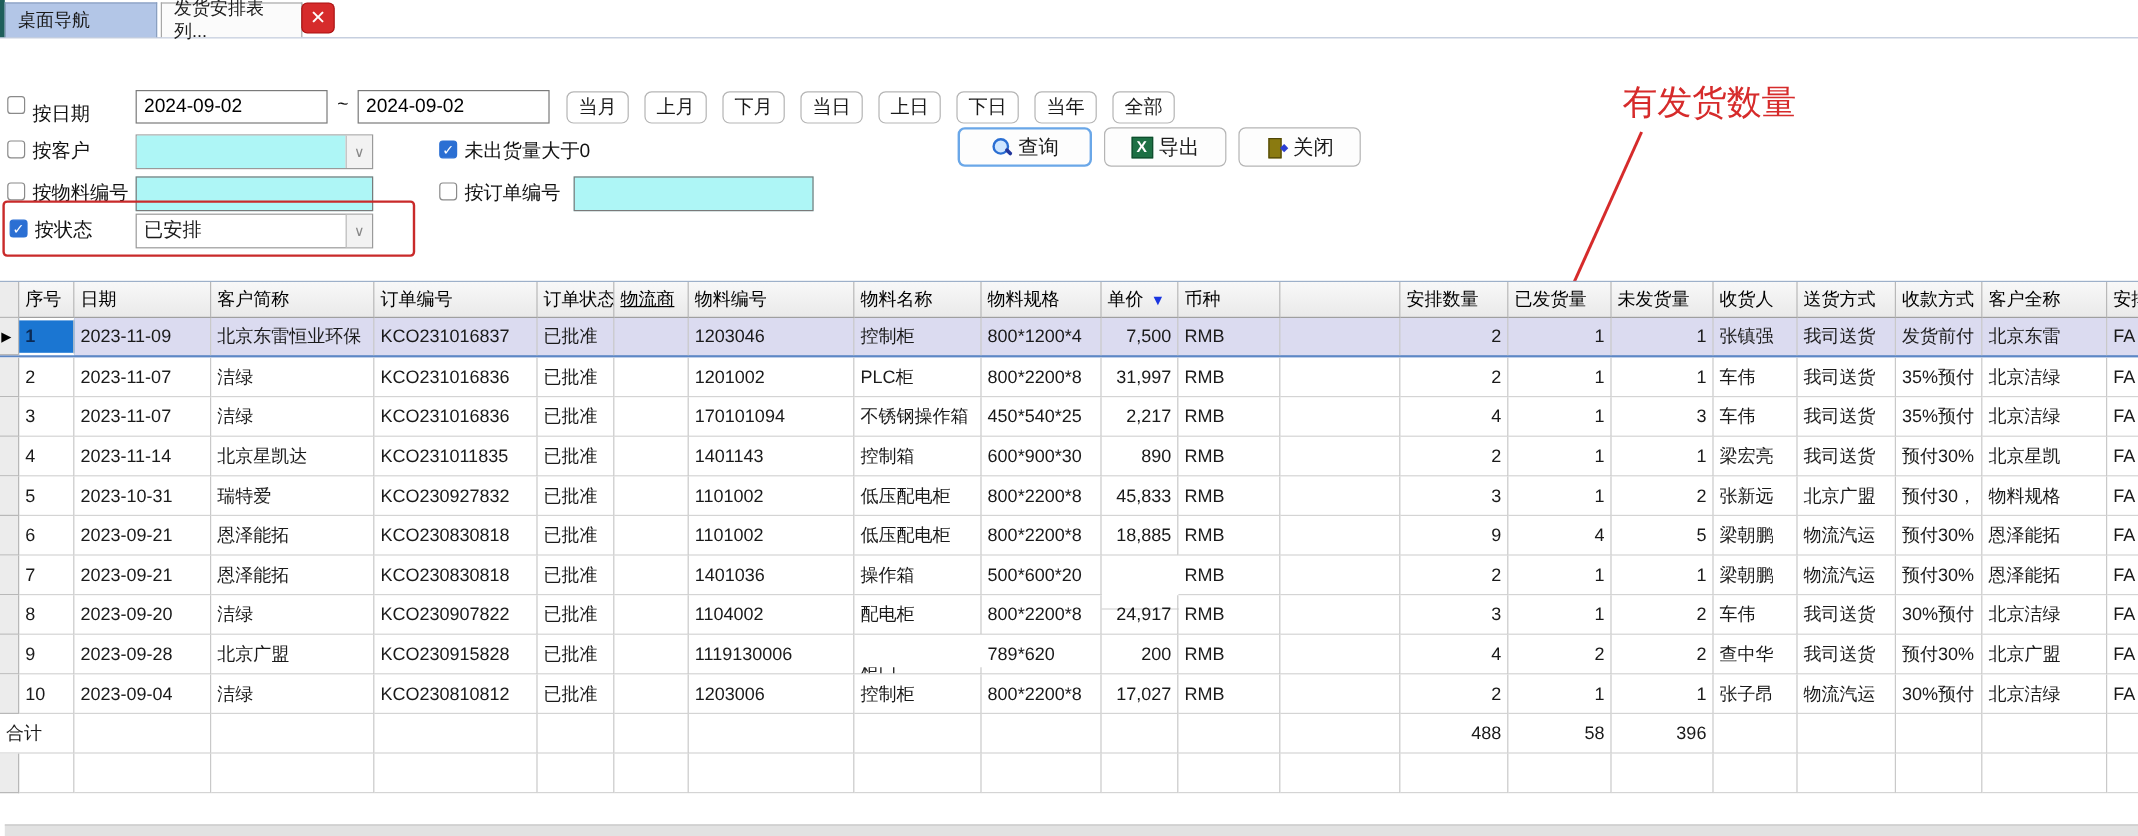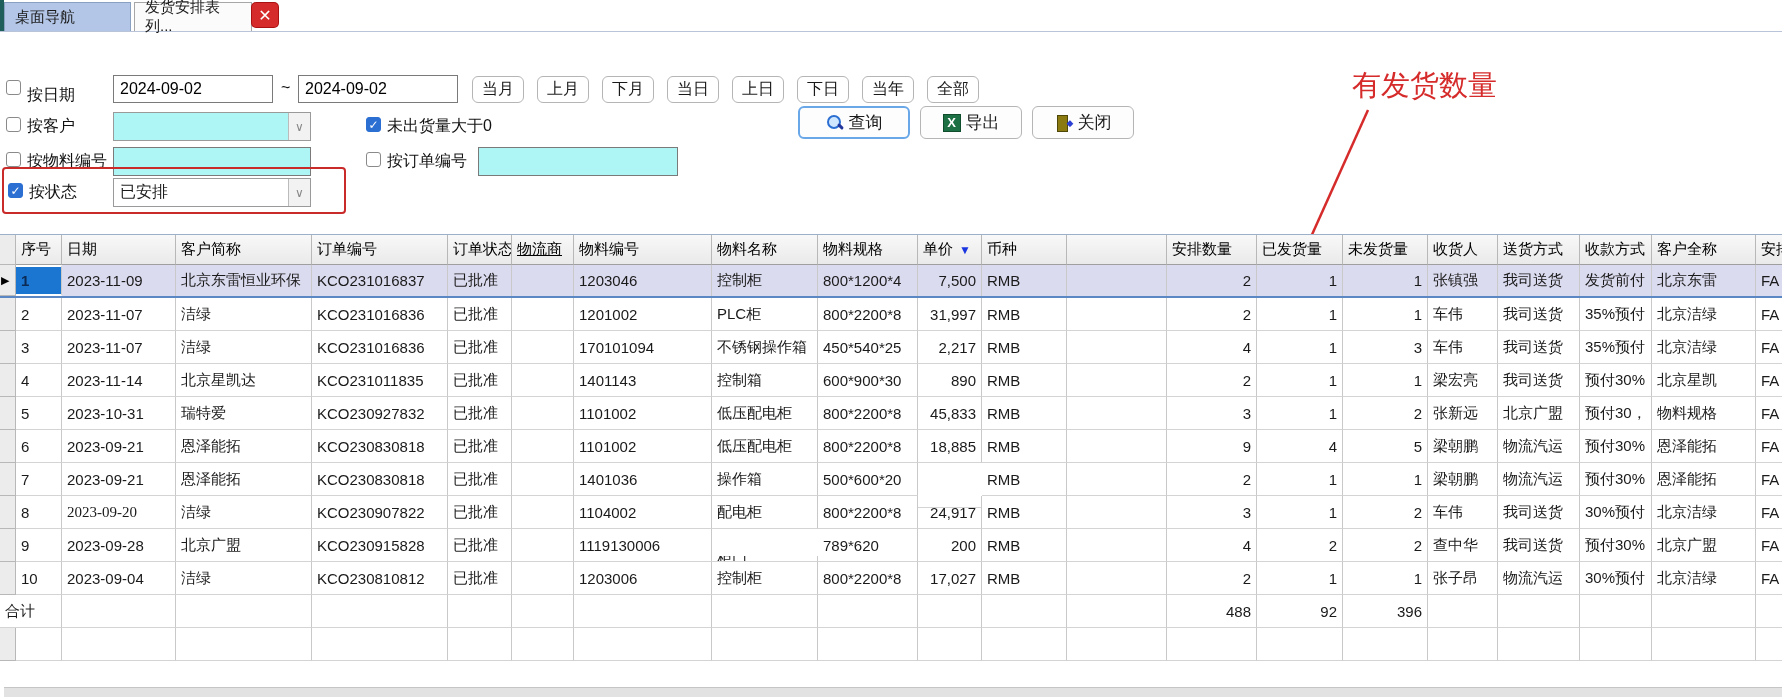--- a/index.html
+++ b/index.html
@@ -360,21 +360,21 @@
       <div class="tc r" style="width: 85px;">1</div>
       <div class="tc" style="width: 70px;">梁朝鹏</div>
       <div class="tc" style="width: 82px;">物流汽运</div>
       <div class="tc" style="width: 72px;">预付30%</div>
       <div class="tc" style="width: 104px;">恩泽能拓</div>
       <div class="tc" style="width: 100px;">FA</div>
     </div>
     <div class="trow">
       <div class="gut" style="width: 16px;"></div>
       <div class="tc" style="width: 46px;">8</div>
-      <div class="tc" style="width: 114px; font-family: Liberation Serif, serif;">2023-09-20</div>
+      <div class="tc" style="width: 114px;">2023-09-20</div>
       <div class="tc" style="width: 136px;">洁绿</div>
       <div class="tc" style="width: 136px;">KCO230907822</div>
       <div class="tc" style="width: 64px;">已批准</div>
       <div class="tc" style="width: 62px;"></div>
       <div class="tc" style="width: 138px;">1104002</div>
       <div class="tc" style="width: 106px;">配电柜</div>
       <div class="tc" style="width: 100px;">800*2200*8</div>
       <div class="tc r" style="width: 64px;">24,917</div>
       <div class="tc" style="width: 85px;">RMB</div>
       <div class="tc" style="width: 100px;"></div>
@@ -440,21 +440,21 @@
       <div class="tc" style="width: 136px;"></div>
       <div class="tc" style="width: 64px;"></div>
       <div class="tc" style="width: 62px;"></div>
       <div class="tc" style="width: 138px;"></div>
       <div class="tc" style="width: 106px;"></div>
       <div class="tc" style="width: 100px;"></div>
       <div class="tc r" style="width: 64px;"></div>
       <div class="tc" style="width: 85px;"></div>
       <div class="tc" style="width: 100px;"></div>
       <div class="tc r" style="width: 90px;">488</div>
-      <div class="tc r" style="width: 86px;">92</div>
+      <div class="tc r" style="width: 86px;">58</div>
       <div class="tc r" style="width: 85px;">396</div>
       <div class="tc" style="width: 70px;"></div>
       <div class="tc" style="width: 82px;"></div>
       <div class="tc" style="width: 72px;"></div>
       <div class="tc" style="width: 104px;"></div>
       <div class="tc" style="width: 100px;"></div>
     </div>
     <div class="trow">
       <div class="gut" style="width: 16px;"></div>
       <div class="tc" style="width: 46px;"></div>

